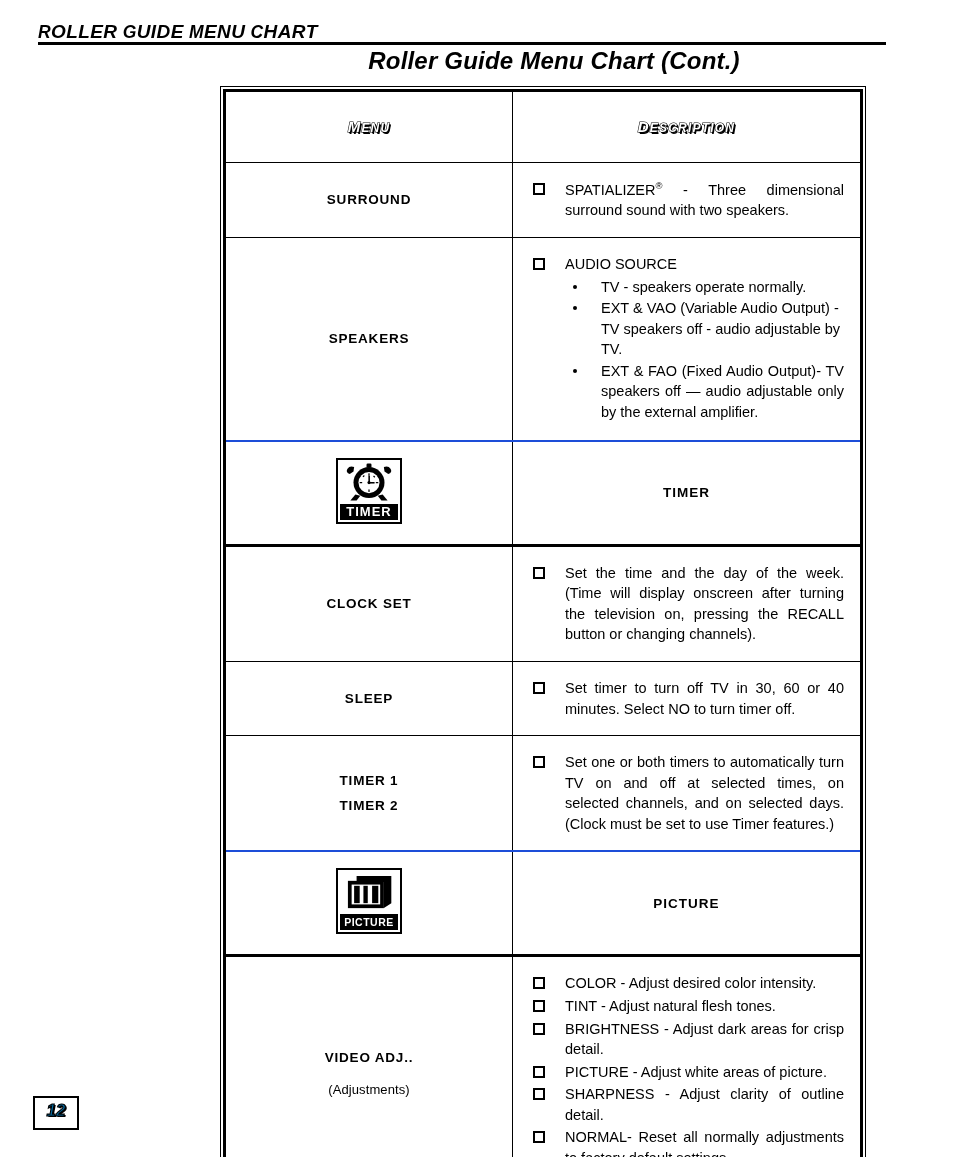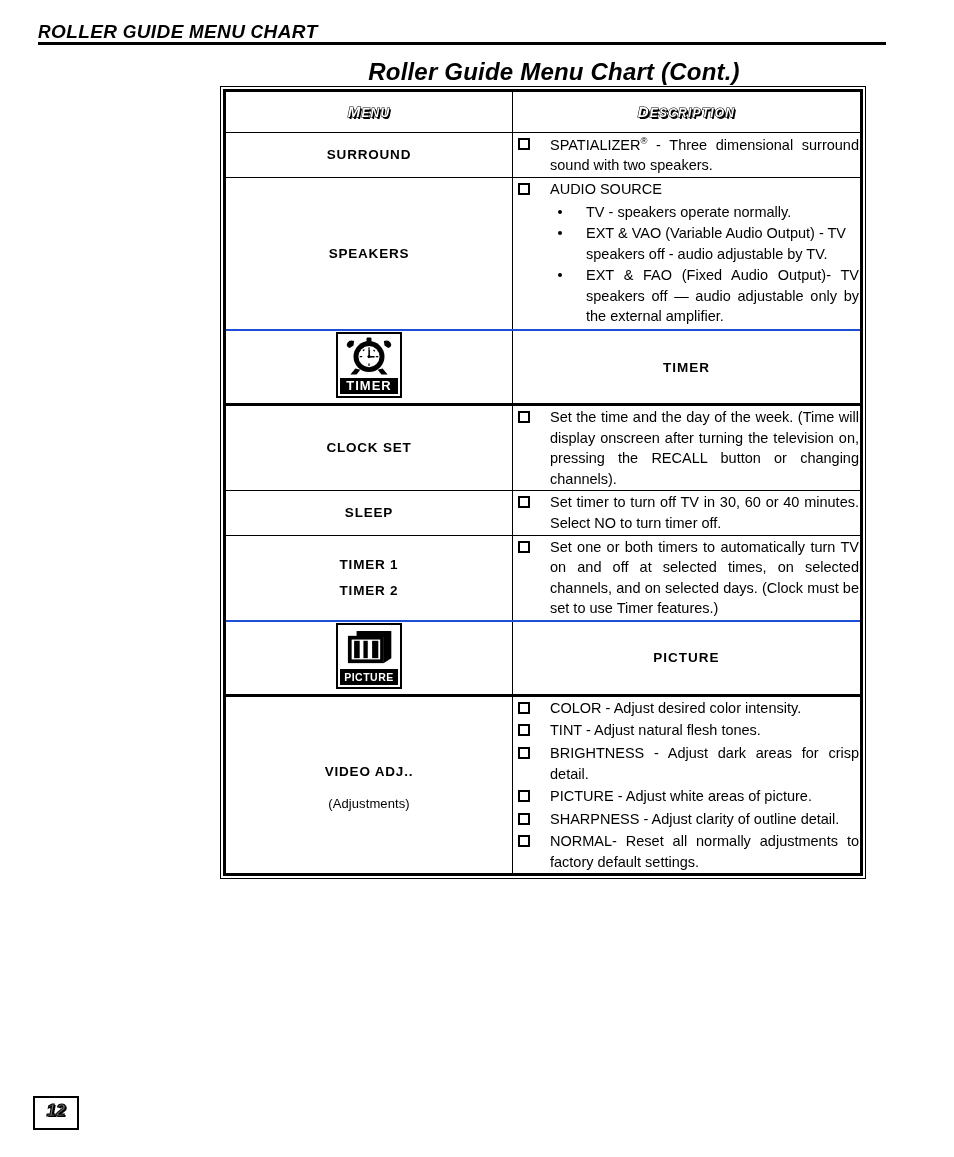--- a/index.html
+++ b/index.html
@@ -44,21 +44,21 @@
     top: 42px;
     width: 848px;
     height: 3px;
     background: #000;
   }
 
   
   .page-title {
     position: absolute;
     left: 222px;
-    top: 58px;
+    top: 47px;
     width: 664px;
     text-align: center;
     font-family: "Liberation Sans", sans-serif;
     font-weight: bold;
     font-style: italic;
     font-size: 24px;
     letter-spacing: 0.2px;
     white-space: nowrap;
   }
 
@@ -81,21 +81,21 @@
     width: 100%;
     table-layout: fixed;
     background: #fff;
   }
   table.chart col.c-menu { width: 288px; }
   table.chart col.c-desc { width: auto; }
 
   table.chart td, table.chart th {
     border: 1px solid #000;
     vertical-align: middle;
-    padding: 1px;
+    padding: 16px;
     background: #fff;
   }
   
   table.chart {
     border: 3px solid #000;
   }
 
   
   tr.group-end > td { border-bottom: 3px solid #000; }
   tr.group-start > td { border-top: 2px solid #1d4ed8; }
@@ -255,21 +255,21 @@
     background: #fff;
     text-align: center;
   }
   .page-num {
     display: block;
     line-height: 26px;
     font-family: "Liberation Sans", sans-serif;
     font-weight: bold;
     font-style: italic;
     font-size: 17px;
-    color: #737373;
+    color: #0369a1;
     -webkit-text-stroke: 1.1px #000;
     text-shadow: 1.4px 1.4px 0 #000;
   }
 </style>
 </head>
 <body>
 
 <div class="running-header">
   <div class="running-header-text">R<span class="sc">OLLER</span> G<span class="sc">UIDE</span> M<span class="sc">ENU</span> C<span class="sc">HART</span></div>
 </div>

